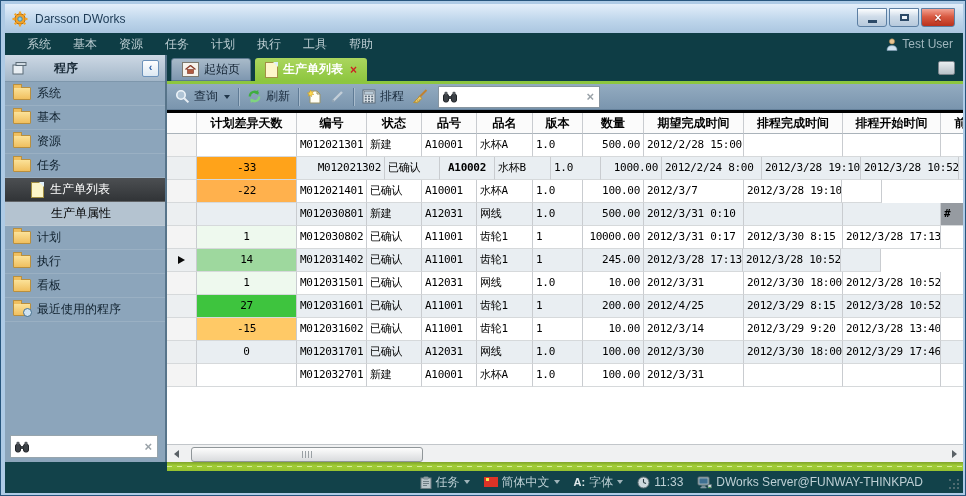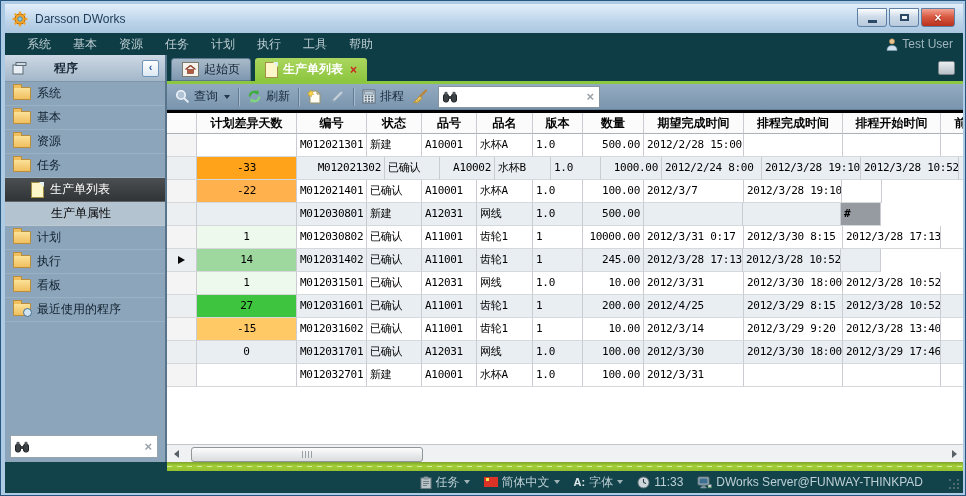--- a/index.html
+++ b/index.html
@@ -324,21 +324,21 @@
             <div class="g-cell" style="width: 100px; text-align: left;">2012/2/28 15:00</div>
             <div class="g-cell" style="width: 99px; text-align: left;"></div>
             <div class="g-cell" style="width: 98px; text-align: left;"></div>
             <div class="g-cell" style="width: 40px; text-align: left;"></div>
           </div>
           <div class="g-row even">
             <div class="g-cell rowhdr" style="width: 30px; text-align: center;"></div>
             <div class="g-cell" style="width: 100px; text-align: center; background: rgb(255, 163, 26);">-33</div>
             <div class="g-cell" style="width: 88px; text-align: right;">M012021302</div>
             <div class="g-cell" style="width: 55px; text-align: left;">已确认</div>
-            <div class="g-cell" style="width: 55px; text-align: right;">A10002</div>
+            <div class="g-cell" style="width: 55px; text-align: center; font-weight: bold;">A10002</div>
             <div class="g-cell" style="width: 56px; text-align: left;">水杯B</div>
             <div class="g-cell" style="width: 50px; text-align: left;">1.0</div>
             <div class="g-cell" style="width: 61px; text-align: right;">1000.00</div>
             <div class="g-cell" style="width: 100px; text-align: left;">2012/2/24 8:00</div>
             <div class="g-cell" style="width: 99px; text-align: left;">2012/3/28 19:10</div>
             <div class="g-cell" style="width: 98px; text-align: left;">2012/3/28 10:52</div>
             <div class="g-cell" style="width: 40px; text-align: left;"></div>
           </div>
           <div class="g-row">
             <div class="g-cell rowhdr" style="width: 30px; text-align: center;"></div>
@@ -355,20 +355,21 @@
           </div>
           <div class="g-row even">
             <div class="g-cell rowhdr" style="width: 30px; text-align: center;"></div>
             <div class="g-cell" style="width: 100px; text-align: center;"></div>
             <div class="g-cell" style="width: 70px; text-align: left;">M012030801</div>
             <div class="g-cell" style="width: 55px; text-align: left;">新建</div>
             <div class="g-cell" style="width: 55px; text-align: left;">A12031</div>
             <div class="g-cell" style="width: 56px; text-align: left;">网线</div>
             <div class="g-cell" style="width: 50px; text-align: left;">1.0</div>
             <div class="g-cell" style="width: 61px; text-align: right;">500.00</div>
+            <div class="g-cell" style="width: 100px; text-align: left;">2012/3/31 0:10</div>
             <div class="g-cell" style="width: 99px; text-align: left;"></div>
             <div class="g-cell" style="width: 98px; text-align: left;"></div>
             <div class="g-cell hashcell" style="width: 40px; text-align: left;">#</div>
           </div>
           <div class="g-row">
             <div class="g-cell rowhdr" style="width: 30px; text-align: center;"></div>
             <div class="g-cell" style="width: 100px; text-align: center; background: rgb(238, 249, 238);">1</div>
             <div class="g-cell" style="width: 70px; text-align: left;">M012030802</div>
             <div class="g-cell" style="width: 55px; text-align: left;">已确认</div>
             <div class="g-cell" style="width: 55px; text-align: left;">A11001</div>

